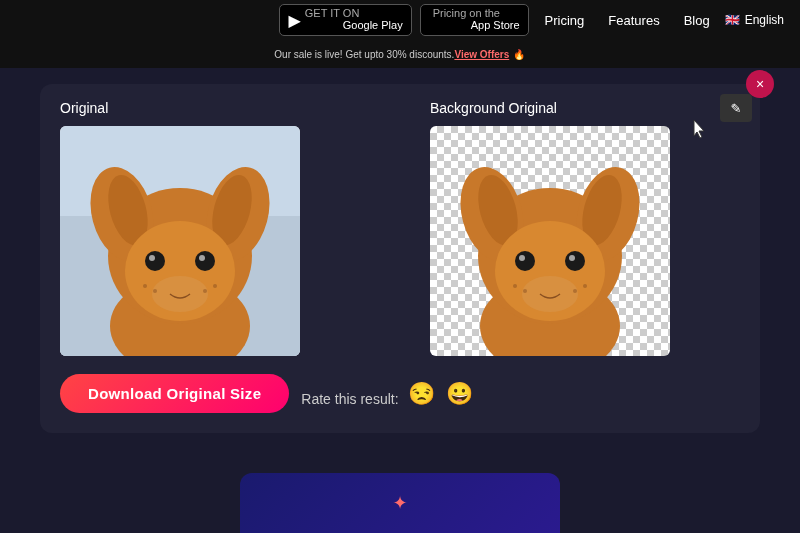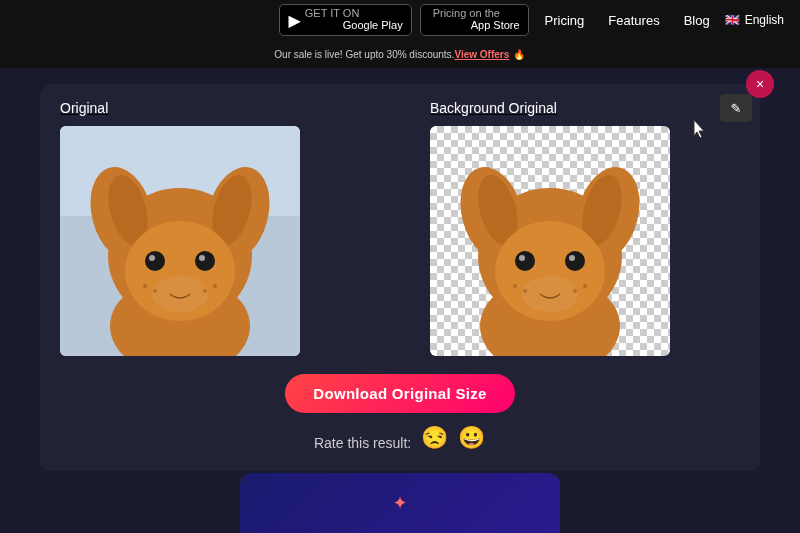--- a/index.html
+++ b/index.html
@@ -156,21 +156,20 @@
       cursor: pointer;
       display: flex;
       align-items: center;
       justify-content: center;
     }
 
     .images-row {
       display: flex;
       gap: 20px;
       align-items: flex-end;
-      text-decoration: underline;
     }
 
     .image-section {
       flex: 1;
     }
 
     .image-label {
       color: #fff;
       font-size: 14px;
       font-weight: 500;
@@ -182,21 +181,20 @@
       height: 230px;
       border-radius: 6px;
       overflow: hidden;
       background: #ddd;
     }
 
     
     .bottom-controls {
       margin-top: 18px;
       display: flex;
-      flex-direction: column;
       align-items: center;
       gap: 12px;
     }
 
     .download-btn {
       background: linear-gradient(135deg, #ff4444, #ff006e);
       color: #fff;
       border: none;
       border-radius: 24px;
       padding: 11px 28px;

